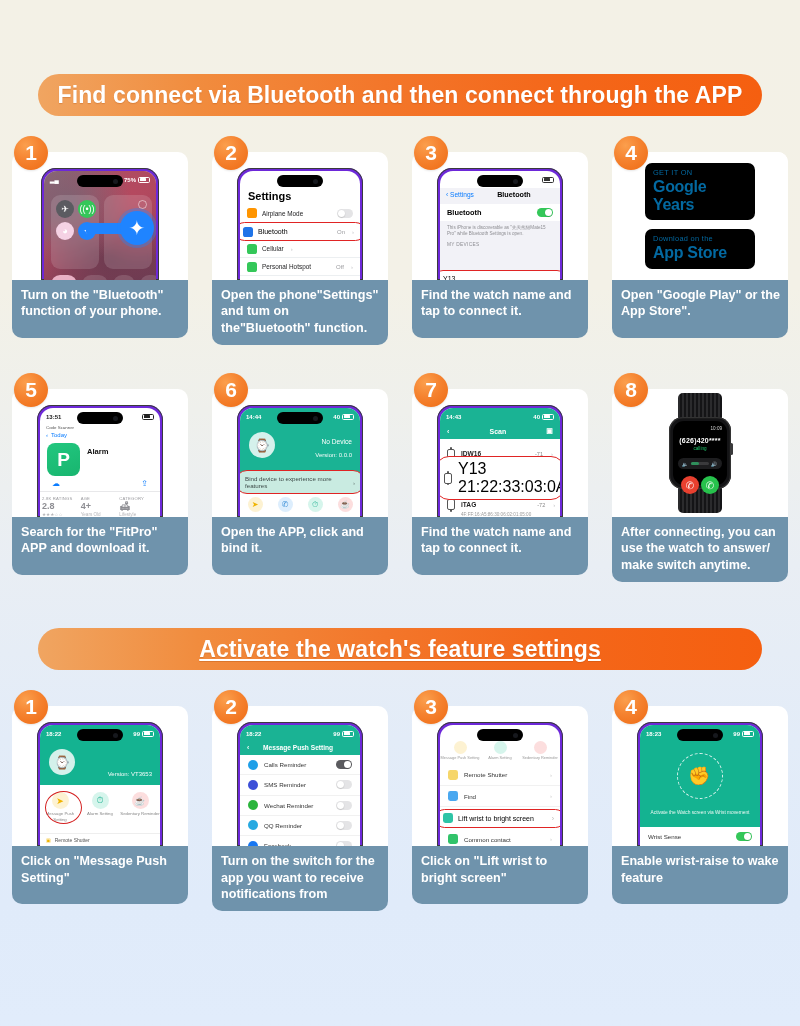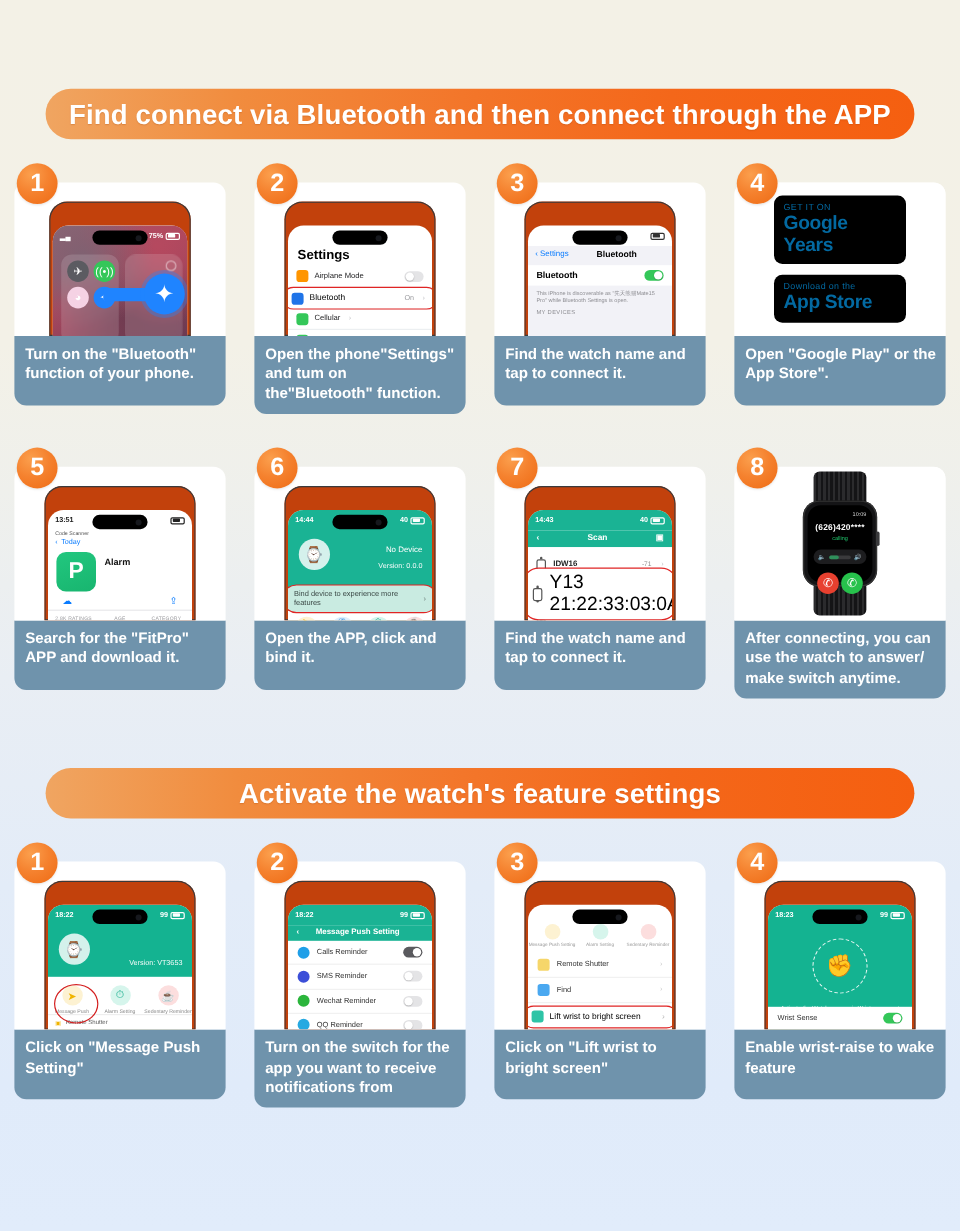--- a/index.html
+++ b/index.html
@@ -22,21 +22,21 @@
     background: linear-gradient(90deg, #f0a561 0%, #f18c3e 22%, #f3762a 48%, #f4671a 72%, #f55f10 100%);
     display: flex; align-items: center; justify-content: center;
     color: #fff;
     font-size: 23px;
     font-weight: bold;
     letter-spacing: .1px;
     white-space: nowrap;
     text-shadow: 0 1px 1px rgba(150,60,0,.25);
   }
   .banner-1 { margin-top: 74px; }
-  .banner-2 { margin-top: 12px; }
+  .banner-2 { margin-top: 0; text-decoration: underline; }
 
   
   .row {
     display: grid;
     grid-template-columns: repeat(4, 176px);
     gap: 24px;
     padding-left: 12px;
   }
   .row-1 { margin-top: 36px; }
   .row-2 { margin-top: 44px; }
@@ -68,23 +68,23 @@
     font-size: 12.6px;
     font-weight: bold;
     line-height: 1.30;
     padding: 7px 8px 9px 9px;
     min-height: 58px;
   }
 
   
   .phone {
     width: 118px;
-    background: #c2410c;
+    background: #6d28d9;
     border-radius: 15px 15px 0 0;
-    padding: 20px 3px 0 3px;
+    padding: 3px 3px 0 3px;
     position: relative;
     height: 112px;
     box-shadow: 0 0 0 1px #3a3a3c inset;
   }
   .phone.wide { width: 126px; }
   .screen {
     width: 100%; height: 100%;
     background: #fff;
     border-radius: 13px 13px 0 0;
     overflow: hidden;
@@ -198,21 +198,21 @@
   .as-top { display: flex; align-items: center; gap: 3px; padding: 0 6px; font-size: 6px; color: #0a7cff; }
   .as-mid { display: flex; align-items: flex-start; gap: 7px; padding: 5px 7px 3px; }
   .as-icon {
     width: 33px; height: 33px; border-radius: 8px; flex: none;
     background: linear-gradient(160deg, #22c77f 0%, #18b56f 100%);
     display: flex; align-items: center; justify-content: center;
     color: #fff; font-size: 19px; font-weight: bold;
   }
   .as-name { font-size: 7.6px; font-weight: bold; color: #111; padding-top: 4px; }
   .as-stats { display: flex; border-top: .5px solid #e8e8ea; padding: 4px 2px 0; }
-  .as-stat { flex: 1; text-align: center; }
+  .as-stat { flex: 1; }
   .as-stat .k { font-size: 4.2px; color: #9a9a9e; letter-spacing: .2px; text-transform: uppercase; }
   .as-stat .v { font-size: 9px; font-weight: bold; color: #8e8e93; line-height: 1.2; }
   .as-stat .s { font-size: 4.6px; color: #b6b6ba; }
 
   
   .fp-green { background: #1ab394; height: 100%; position: relative; color: #fff; }
   .fp-green.teal { background: #14b391; }
   .fp-watchcircle {
     width: 26px; height: 26px; border-radius: 50%;
     background: rgba(255,255,255,.82); display: flex; align-items: center; justify-content: center;

